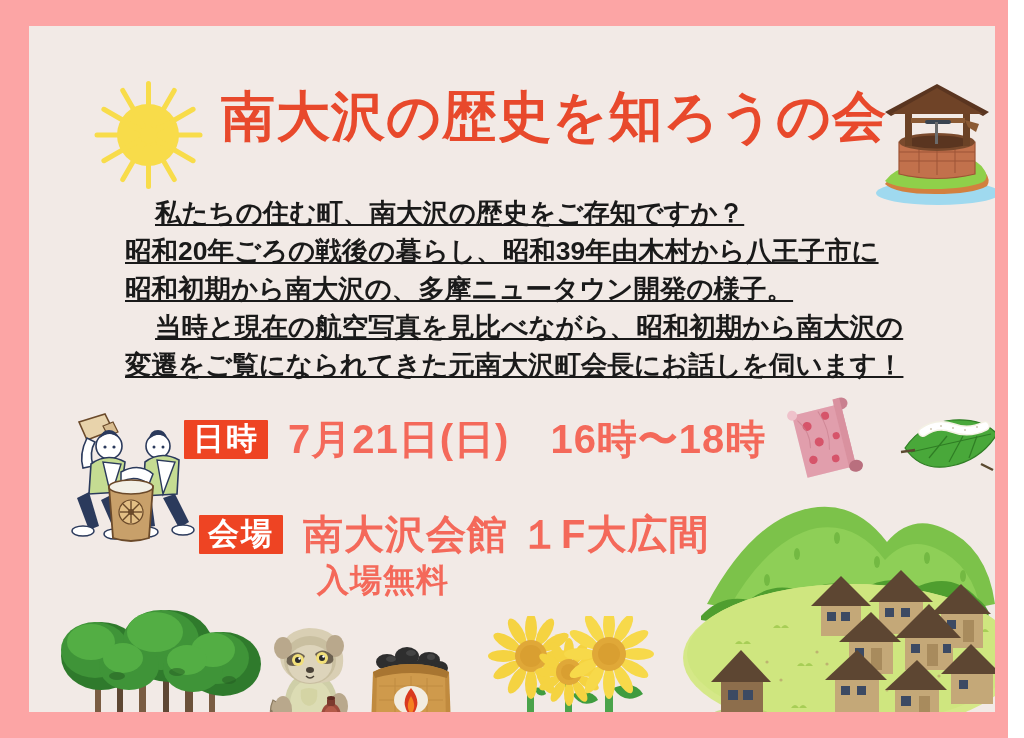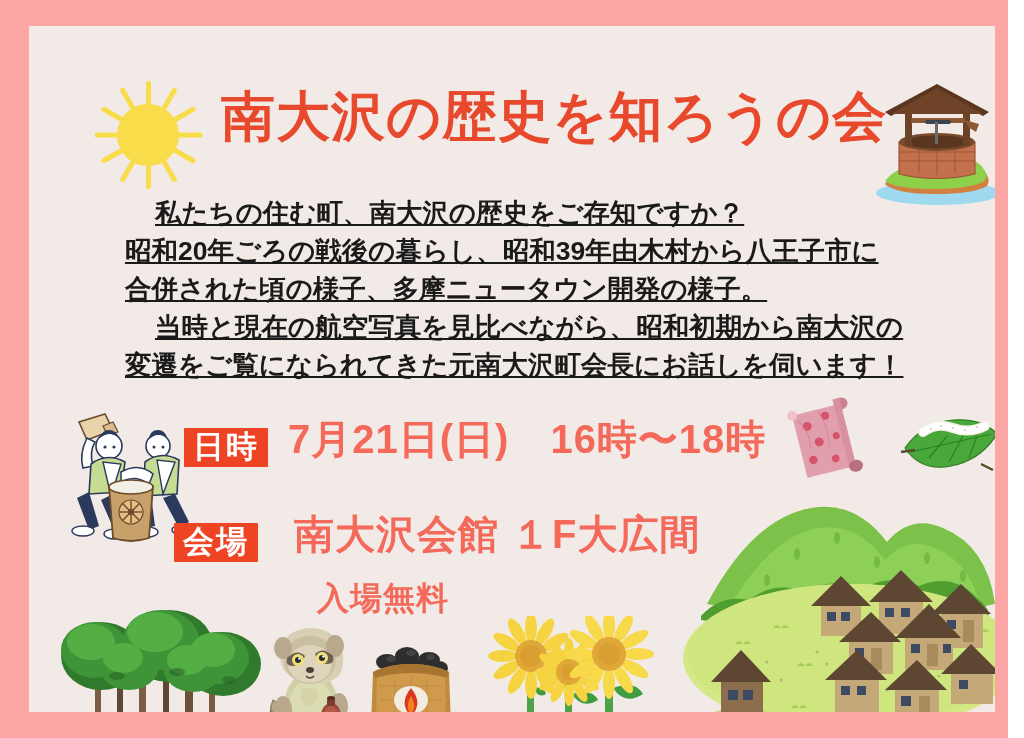--- a/index.html
+++ b/index.html
@@ -55,24 +55,24 @@
     line-height: 38px;
     letter-spacing: 0px;
   }
   .body-text p { margin: 0; text-decoration: underline; }
   .body-text p.indent { text-indent: 30px; }
 
   
   .info-row {
     position: absolute;
     display: flex;
-    align-items: flex-end;
+    align-items: center;
   }
   .row-datetime { left: 155px; top: 386px; }
-  .row-venue    { left: 145px; top: 481px; gap: 16px; }
+  .row-venue    { left: 170px; top: 481px; }
 
   .badge {
     display: inline-block;
     background: #ee4423;
     color: #ffffff;
     font-size: 31px;
     font-weight: 700;
     letter-spacing: 2px;
     padding: 3px 9px 5px 9px;
     line-height: 1;
@@ -82,21 +82,21 @@
     margin-left: 20px;
     color: #f4695a;
     font-size: 40px;
     font-weight: 700;
     letter-spacing: 1px;
     white-space: pre;
   }
   .free-admission {
     position: absolute;
     left: 288px;
-    top: 551px;
+    top: 533px;
     color: #f4695a;
     font-size: 32px;
     font-weight: 700;
     letter-spacing: 1px;
   }
 
   
   .deco { position: absolute; }
 
   
@@ -185,21 +185,21 @@
         <path d="M100 42 l14 4 l-3 8 l-8 -5z" fill="#8b5a34"></path>
         <rect x="70" y="44" width="3" height="22" fill="#6b6b6b"></rect>
       </svg>
     </div>
 
     <div class="title">南大沢の歴史を知ろうの会</div>
 
     <div class="body-text">
       <p class="indent">私たちの住む町、南大沢の歴史をご存知ですか？</p>
       <p>昭和20年ごろの戦後の暮らし、昭和39年由木村から八王子市に</p>
-      <p>合併された頃の様子、多摩ニュータウン開発の様子。</p>
+      <p>昭和初期から南大沢の、多摩ニュータウン開発の様子。</p>
       <p class="indent">当時と現在の航空写真を見比べながら、昭和初期から南大沢の</p>
       <p>変遷をご覧になられてきた元南大沢町会長にお話しを伺います！</p>
     </div>
 
     <div class="deco mochi">
       <svg viewBox="0 0 150 142">
         <path d="M22 18 l26 -8 l8 16 l-26 10z" fill="#e8d3ab" stroke="#6b4a2a" stroke-width="1.6"></path>
         <path d="M46 22 l10 -4 l5 10 l-10 4z" fill="#d9bd90" stroke="#6b4a2a" stroke-width="1.2"></path>
         <path d="M30 34 q-8 16 -4 30 l10 -2 q-4 -14 2 -24z" fill="#ffffff" stroke="#2b3a5c" stroke-width="1.6"></path>
         <circle cx="52" cy="42" r="13" fill="#ffffff" stroke="#2b3a5c" stroke-width="1.6"></circle>

